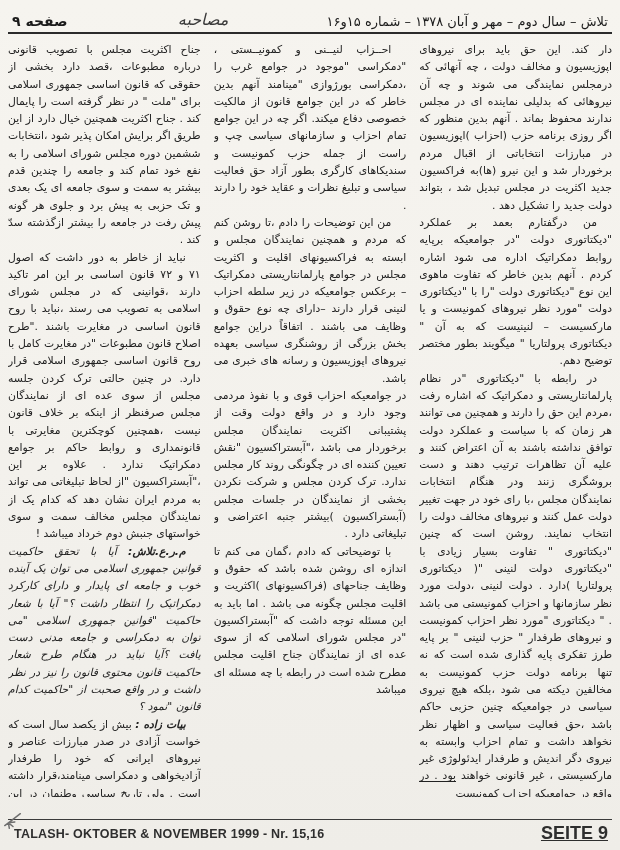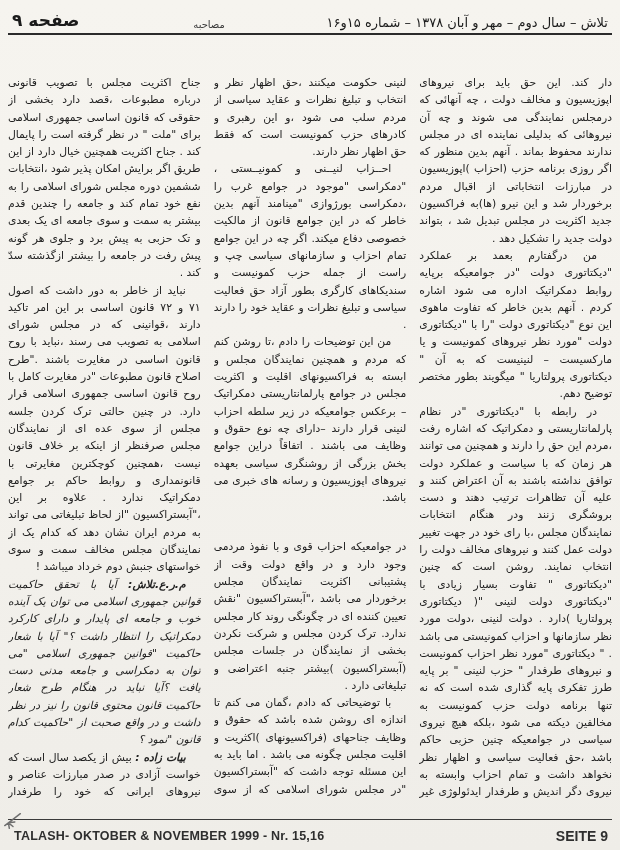--- a/index.html
+++ b/index.html
@@ -13,49 +13,49 @@
     width:620px;height:850px;box-sizing:border-box;
     background:linear-gradient(180deg,#f6f4ef 0%,#f3f1ec 55%,#efede8 100%);
     padding:6px 8px 0 8px;position:relative;
   }
   
   .header{
     direction:rtl;display:flex;align-items:flex-end;justify-content:space-between;
     border-bottom:2px solid #2b2b2b;padding:4px 4px 3px 4px;
   }
   .masthead{font-size:13px;font-weight:normal;letter-spacing:0;white-space:nowrap;}
-  .section-label{font-size:10px;color:#3a3a3a;transform:translateX(6px);}
-  .page-number{font-size:17px;font-weight:bold;}
+  .section-label{font-size:16px;color:#3a3a3a;transform:translateX(6px);font-style:italic;}
+  .page-number{font-size:14px;font-weight:bold;}
   
   .columns{
     direction:rtl;display:flex;gap:13px;margin-top:7px;
     height:756px;overflow:hidden;
   }
   .col{
     width:193px;box-sizing:border-box;overflow:hidden;
     font-size:10.8px;line-height:17.3px;text-align:justify;direction:rtl;
     color:#222;
   }
   .col p{margin:0;text-indent:15px;}
-  .col p.cont{text-indent:0;margin-top:32px;}
+  .col p.cont{text-indent:0;}
   .qa-label{font-weight:bold;font-style:italic;}
   .qa-q{font-style:italic;}
   .tail-underline{text-decoration:underline;text-underline-offset:2px;}
   
   .footer-rule{
     position:absolute;left:8px;right:8px;bottom:30px;
     border-top:1.5px solid #3a3a3a;
   }
   .footer{
     position:absolute;left:14px;right:12px;bottom:6px;
     display:flex;justify-content:space-between;align-items:center;
     font-family:"Liberation Sans",sans-serif;
   }
   .footer-left{font-size:12.5px;font-weight:bold;letter-spacing:.2px;color:#2e2e2e;}
-  .footer-right{font-size:14px;font-weight:bold;color:#2e2e2e;}
+  .footer-right{font-size:18px;font-weight:bold;color:#2e2e2e;text-decoration:underline;}
   .arrow-mark{
     position:absolute;left:2px;bottom:18px;width:22px;height:22px;color:#6f6f6f;
   }
 </style>
 </head>
 <body>
 
 <div class="page">
 
   <div class="header">
@@ -66,21 +66,20 @@
 
   <div class="columns">
 
     <div class="col">
       <p class="cont">دار کند. این حق باید برای نیروهای اپوزیسیون و مخالف دولت ، چه آنهائی که درمجلس نمایندگی می شوند و چه آن نیروهائی که بدلیلی نماینده ای در مجلس ندارند محفوظ بماند . آنهم بدین منظور که اگر روزی برنامه حزب (احزاب )اپوزیسیون در مبارزات انتخاباتی از اقبال مردم برخوردار شد و این نیرو (ها)به فراکسیون جدید اکثریت در مجلس تبدیل شد ، بتواند دولت جدید را تشکیل دهد .</p>
       <p>من درگفتارم بعمد بر عملکرد "دیکتاتوری دولت "در جوامعیکه برپایه روابط دمکراتیک اداره می شود اشاره کردم . آنهم بدین خاطر که تفاوت ماهوی این نوع "دیکتاتوری دولت "را با "دیکتاتوری دولت "مورد نظر نیروهای کمونیست و یا مارکسیست – لنینیست که به آن " دیکتاتوری پرولتاریا " میگویند بطور مختصر توضیح دهم.</p>
       <p><span>در رابطه با "دیکتاتوری "در نظام پارلمانتاریستی و دمکراتیک که اشاره رفت ،مردم این حق را دارند و همچنین می توانند هر زمان که با سیاست و عملکرد دولت توافق نداشته باشند به آن اعتراض کنند و علیه آن تظاهرات ترتیب دهند و دست بروشگری زنند ودر هنگام انتخابات نمایندگان مجلس ،با رای خود در جهت تغییر دولت عمل کنند و نیروهای مخالف دولت را انتخاب نمایند. روشن است که چنین "دیکتاتوری " تفاوت بسیار زیادی با "دیکتاتوری دولت لنینی "( دیکتاتوری پرولتاریا )دارد . دولت لنینی ،دولت مورد نظر سازمانها و احزاب کمونیستی می باشد . " دیکتاتوری "مورد نظر احزاب کمونیست و نیروهای طرفدار " حزب لنینی " بر پایه طرز تفکری پایه گذاری شده است که نه تنها برنامه دولت حزب کمونیست به مخالفین دیکته می شود ،بلکه هیچ نیروی سیاسی در جوامعیکه چنین حزبی حاکم باشد ،حق فعالیت سیاسی و اظهار نظر نخواهد داشت و تمام احزاب وابسته به نیروی دگر اندیش و طرفدار ایدئولوژی غیر مارکسیستی ، غیر قانونی خواهند </span><span class="tail-underline">بود . در واقع در جوامعیکه احزاب کمونیست</span></p>
     </div>
 
     <div class="col">
-      <p class="cont">لنینی حکومت میکنند ،حق اظهار نظر و انتخاب و تبلیغ نظرات و عقاید سیاسی از مردم سلب می شود ،و این رهبری و کادرهای حزب کمونیست است که فقط حق اظهار نظر دارند.</p>
       <p>احــزاب لنیــنی و کمونیــستی ، "دمکراسی "موجود در جوامع غرب را ،دمکراسی بورژوازی "مینامند آنهم بدین خاطر که در این جوامع قانون از مالکیت خصوصی دفاع میکند. اگر چه در این جوامع تمام احزاب و سازمانهای سیاسی چپ و راست از جمله حزب کمونیست و سندیکاهای کارگری بطور آزاد حق فعالیت سیاسی و تبلیغ نظرات و عقاید خود را دارند .</p>
       <p>من این توضیحات را دادم ،تا روشن کنم که مردم و همچنین نمایندگان مجلس و ابسته به فراکسیونهای اقلیت و اکثریت مجلس در جوامع پارلمانتاریستی دمکراتیک – برعکس جوامعیکه در زیر سلطه احزاب لنینی قرار دارند –دارای چه نوع حقوق و وظایف می باشند . اتفاقاً دراین جوامع بخش بزرگی از روشنگری سیاسی بعهده نیروهای اپوزیسیون و رسانه های خبری می باشد.</p>
       <p class="cont">در جوامعیکه احزاب قوی و با نفوذ مردمی وجود دارد و در واقع دولت وقت از پشتیبانی اکثریت نمایندگان مجلس برخوردار می باشد ،"آبستراکسیون "نقش تعیین کننده ای در چگونگی روند کار مجلس ندارد. ترک کردن مجلس و شرکت نکردن بخشی از نمایندگان در جلسات مجلس (آبستراکسیون )بیشتر جنبه اعتراضی و تبلیغاتی دارد .</p>
       <p>با توضیحاتی که دادم ،گمان می کنم تا اندازه ای روشن شده باشد که حقوق و وظایف جناحهای (فراکسیونهای )اکثریت و اقلیت مجلس چگونه می باشد . اما باید به این مسئله توجه داشت که "آبستراکسیون "در مجلس شورای اسلامی که از سوی عده ای از نمایندگان جناح اقلیت مجلس مطرح شده است در رابطه با چه مسئله ای میباشد</p>
     </div>
 
     <div class="col">
       <p class="cont">جناح اکثریت مجلس با تصویب قانونی درباره مطبوعات ،قصد دارد بخشی از حقوقی که قانون اساسی جمهوری اسلامی برای "ملت " در نظر گرفته است را پایمال کند . جناح اکثریت همچنین خیال دارد از این طریق اگر برایش امکان پذیر شود ،انتخابات ششمین دوره مجلس شورای اسلامی را به نفع خود تمام کند و جامعه را چندین قدم بیشتر به سمت و سوی جامعه ای یک بعدی و تک حزبی به پیش برد و جلوی هر گونه پیش رفت در جامعه را بیشتر ازگذشته سدّ کند .</p>
       <p>نباید از خاطر به دور داشت که اصول ۷۱ و ۷۲ قانون اساسی بر این امر تاکید دارند ،قوانینی که در مجلس شورای اسلامی به تصویب می رسند ،نباید با روح قانون اساسی در مغایرت باشند ."طرح اصلاح قانون مطبوعات "در مغایرت کامل با روح قانون اساسی جمهوری اسلامی قرار دارد. در چنین حالتی ترک کردن جلسه مجلس از سوی عده ای از نمایندگان مجلس صرفنظر از اینکه بر خلاف قانون نیست ،همچنین کوچکترین مغایرتی با قانونمداری و روابط حاکم بر جوامع دمکراتیک ندارد . علاوه بر این ،"آبستراکسیون "از لحاظ تبلیغاتی می تواند به مردم ایران نشان دهد که کدام یک از نمایندگان مجلس مخالف سمت و سوی خواستهای جنبش دوم خرداد میباشد !</p>
       <p class="qa-q"><span class="qa-label">م.ر.ع.تلاش:</span><span> آیا با تحقق حاکمیت قوانین جمهوری اسلامی می توان یک آینده خوب و جامعه ای پایدار و دارای کارکرد دمکراتیک را انتظار داشت ؟" آیا با شعار حاکمیت "قوانین جمهوری اسلامی "می توان به دمکراسی و جامعه مدنی دست یافت ؟آیا نباید در هنگام طرح شعار حاکمیت قانون محتوی قانون را نیز در نظر داشت و در واقع صحبت از "حاکمیت کدام قانون "نمود ؟</span></p>

